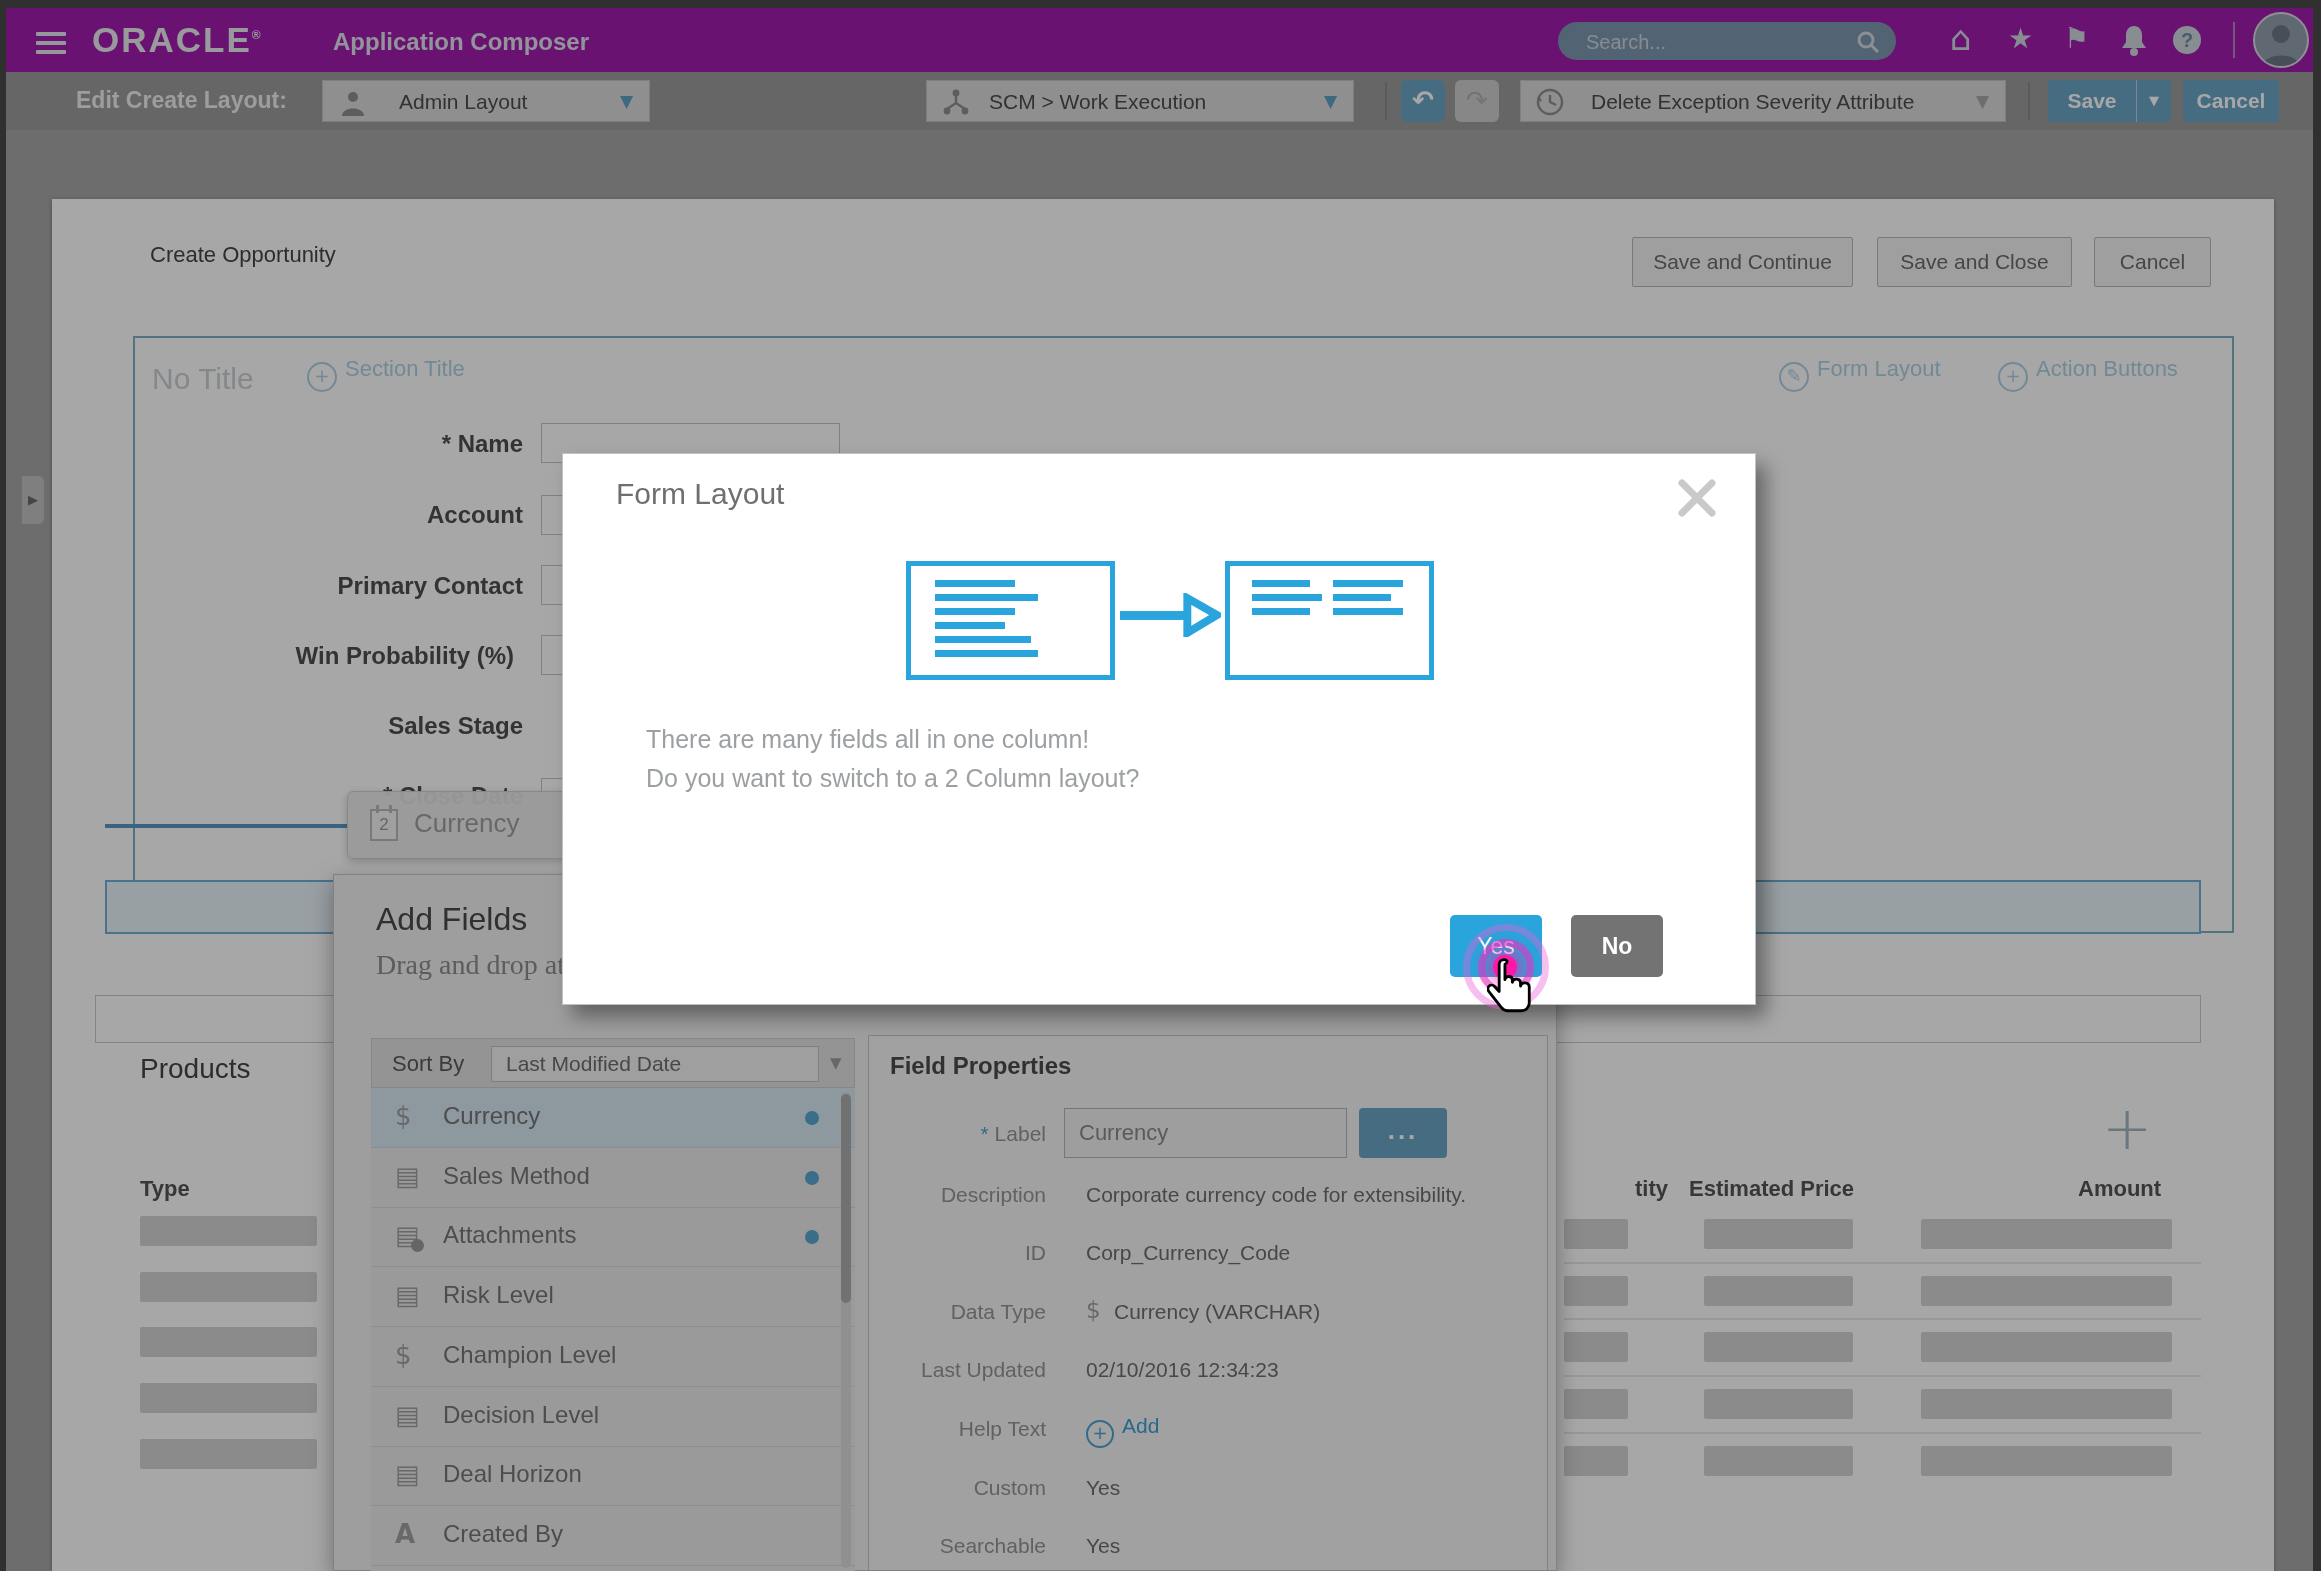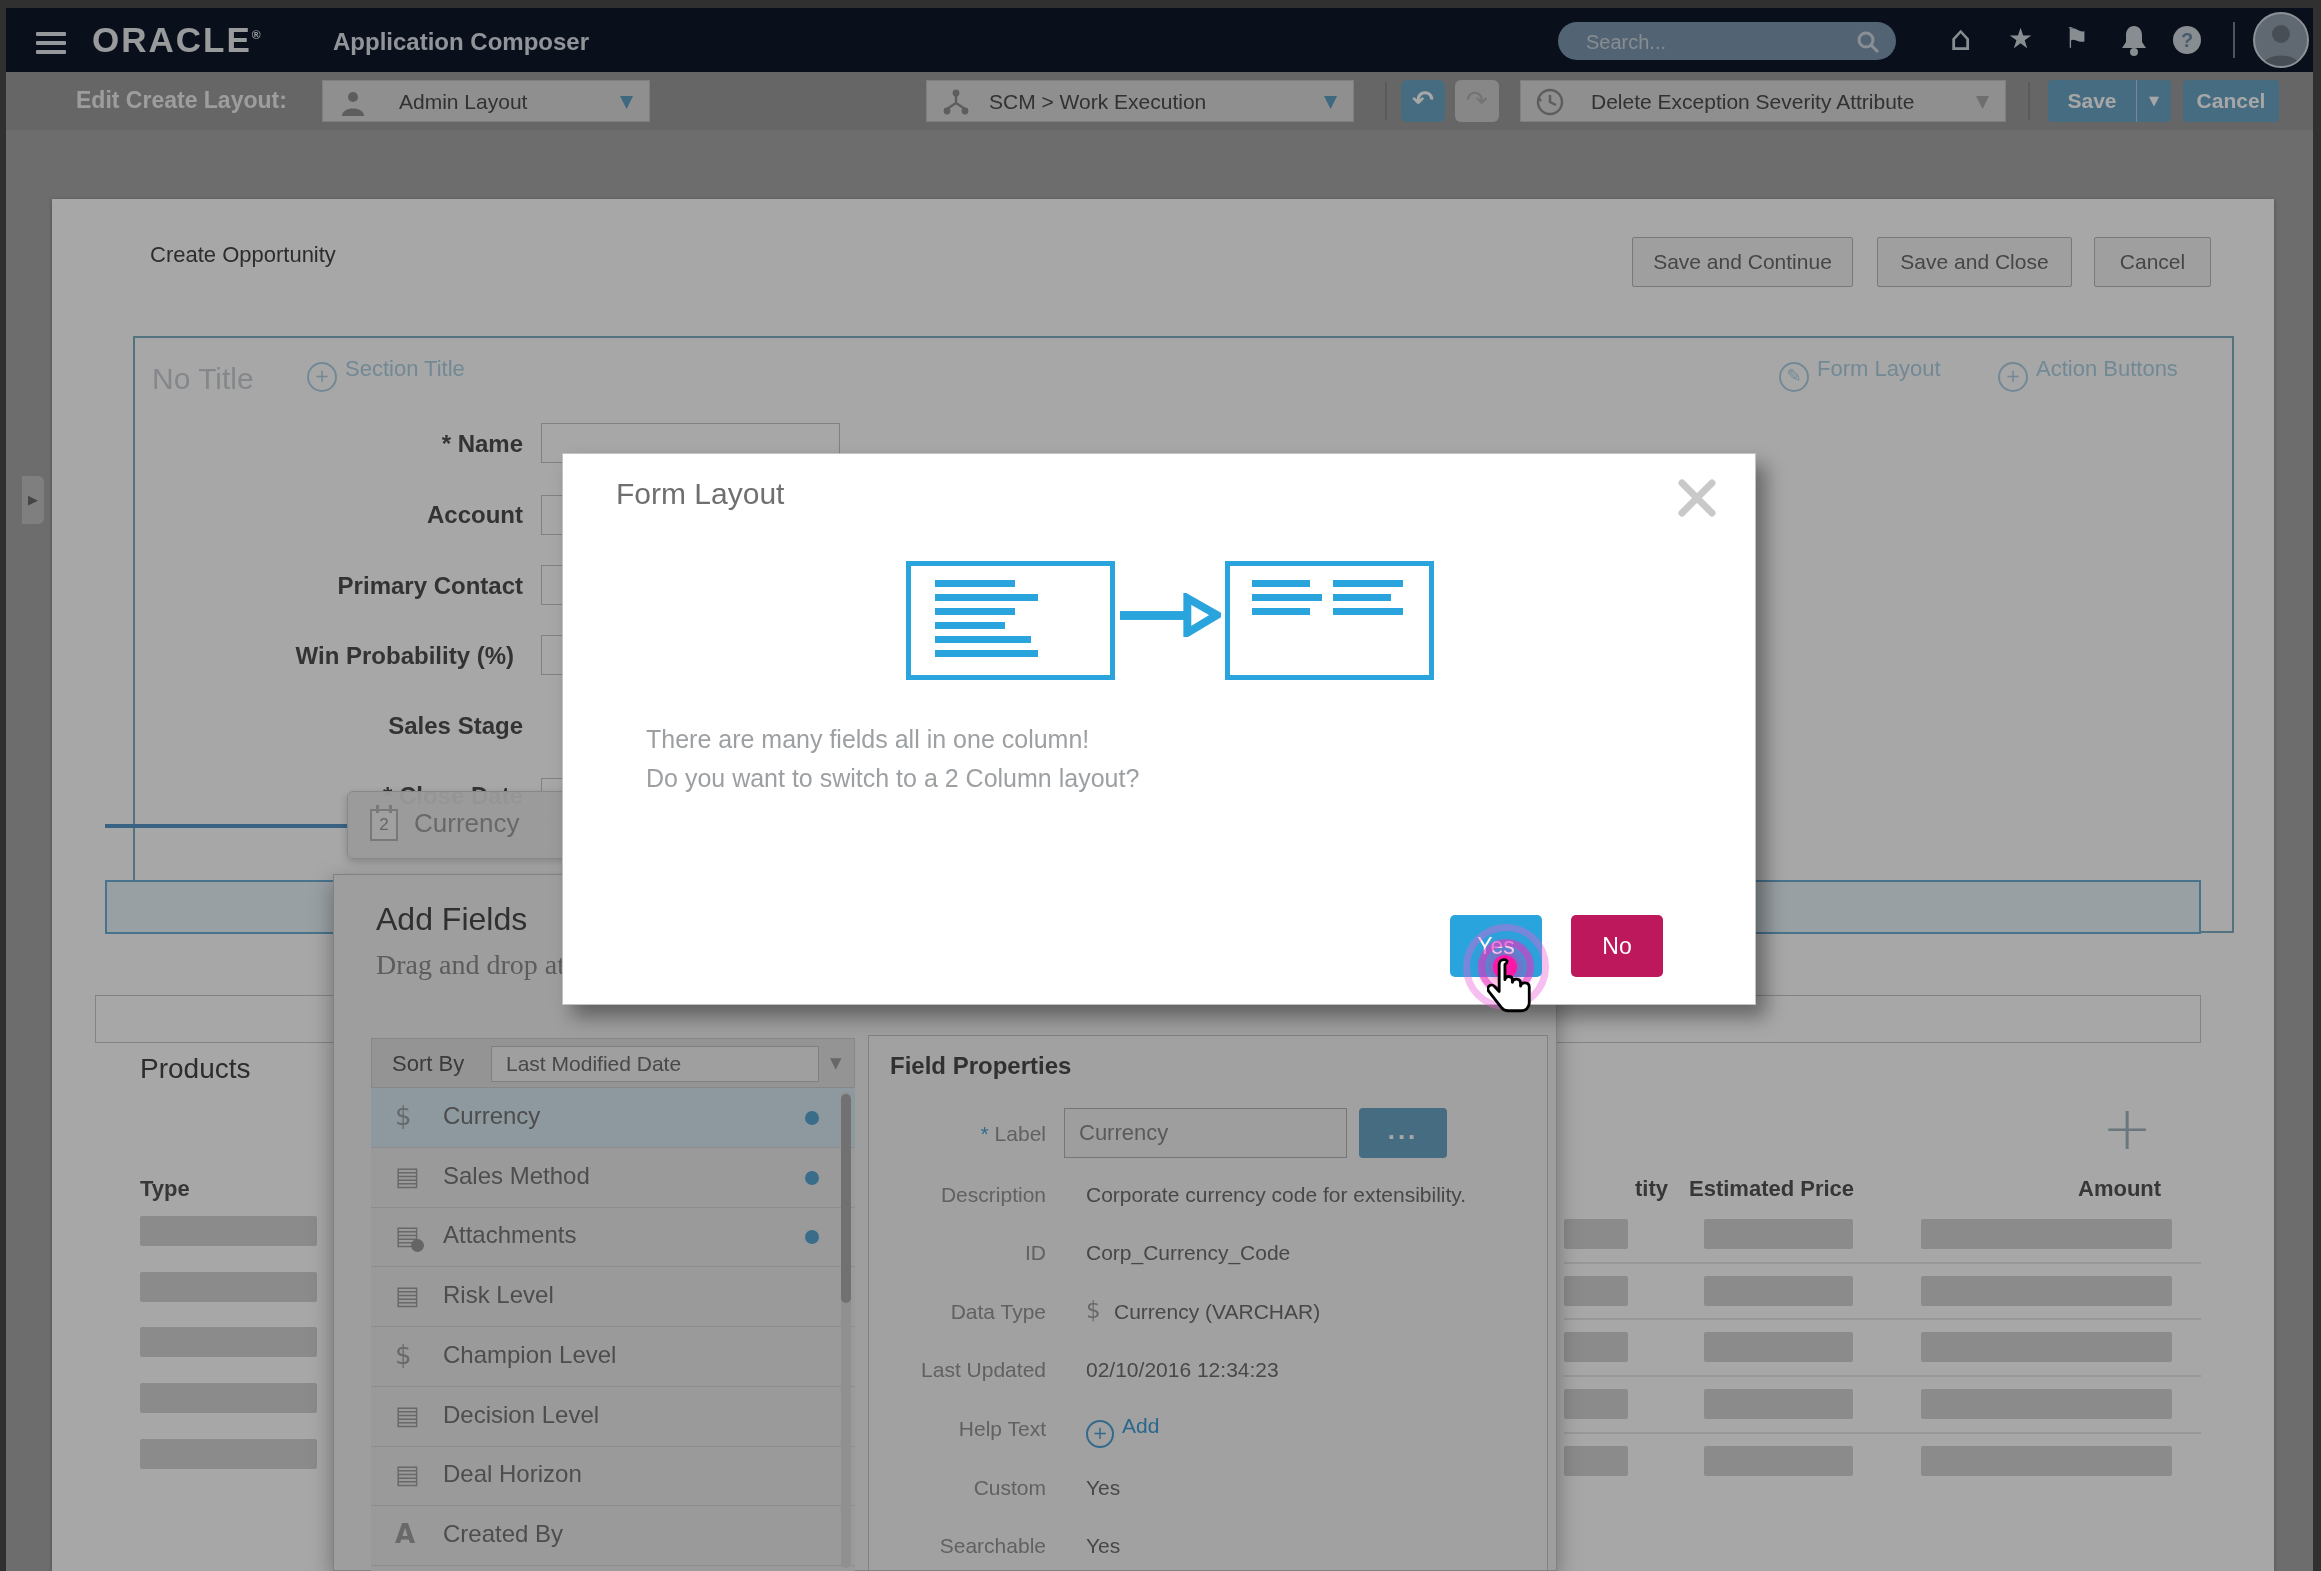--- a/index.html
+++ b/index.html
@@ -2,21 +2,21 @@
 <html><head>
 <meta charset="utf-8">
 <style>
   html,body{margin:0;padding:0;background:#222;}
   #canvas{position:relative;width:2321px;height:1571px;overflow:hidden;background:#a7a7a7;
           font-family:"Liberation Sans",sans-serif;-webkit-font-smoothing:antialiased;}
   .abs{position:absolute;}
   
   .edge{background:#4a4a4a;z-index:5;}
   
-  .topbar{left:6px;right:8px;top:8px;height:64px;background:#0f172a;z-index:10;}
+  .topbar{left:6px;right:8px;top:8px;height:64px;background:#a21caf;z-index:10;}
   .hamb span{display:block;width:30px;height:4px;background:#e3e8ec;border-radius:1px;margin-bottom:5px;}
   .brand{font-size:35px;font-weight:bold;letter-spacing:2px;color:#e8ebee;}
   .brand sup{font-size:12px;vertical-align:super;}
   .apptitle{font-size:24px;font-weight:600;color:#dde2e8;}
   .searchpill{width:338px;height:38px;border-radius:19px;background:#7e99b2;}
   .searchpill input{position:absolute;left:26px;top:5px;width:249px;height:28px;border:0;background:transparent;outline:none;
       font-size:20px;color:#e8edf2;font-family:"Liberation Sans",sans-serif;}
   .searchpill input::placeholder{color:#cfd6dd;opacity:1;}
   .navico{font-size:28px;color:#d0d7de;font-family:"DejaVu Sans",sans-serif;}
   .avatar{width:52px;height:52px;border-radius:50%;border:2px solid #d7dde3;background:#93a1ad;overflow:hidden;}
@@ -352,21 +352,21 @@
     <svg class="abs" style="left:555px;top:139px;" width="103" height="44" viewBox="0 0 104 44">
       <rect x="2" y="18" width="70" height="9" fill="#2aa4dc"></rect>
       <polygon points="70,5 70,40 100,22" fill="none" stroke="#2aa4dc" stroke-width="8" stroke-linejoin="miter"></polygon>
     </svg>
     <div class="abs mbox mbox2" style="left:662px;top:107px;"></div>
 
     <div class="abs mtext" style="left:83px;top:271px;">There are many fields all in one column!</div>
     <div class="abs mtext" style="left:83px;top:310px;">Do you want to switch to a 2 Column layout?</div>
 
     <div class="abs bluebtn mbtn" style="left:887px;top:461px;background:#2aa4dc;font-weight:normal;">Yes</div>
-    <div class="abs bluebtn mbtn" style="left:1008px;top:461px;background:#be185d;font-weight:normal;">No</div>
+    <div class="abs bluebtn mbtn" style="left:1008px;top:461px;background:#737373;font-weight:bold;">No</div>
   </div>
 
   <div class="abs ring" style="left:1463px;top:924px;width:86px;height:86px;border:7px solid rgba(233,94,214,0.40);"></div>
   <div class="abs ring" style="left:1478px;top:939px;width:56px;height:56px;border:7px solid rgba(226,56,198,0.60);"></div>
   <div class="abs ring" style="left:1493px;top:955px;width:24px;height:24px;background:#ff17a8;box-shadow:0 0 16px 7px rgba(255,23,168,0.55);"></div>
   <svg class="abs cursor" style="left:1487px;top:957px;" width="52" height="64" viewBox="0 0 40 50">
     <path d="M13 2 c-2.2 0 -3.8 1.6 -3.8 3.8 V27 l-3.6 -4 c-2.8 -3 -7 0.8 -4.4 4 L11 39.5 c1.2 1.6 3.2 2.5 5.2 2.5 h10.5 c3.3 0 6 -2.7 6 -6 V23.5 c0 -4.2 -6.2 -4.4 -6.8 -0.8 v-2.4 c0 -3.8 -5.8 -4 -6.4 -0.6 v-1.8 c0 -3.4 -5.4 -3.6 -5.8 -0.2 V5.8 C16.8 3.6 15.2 2 13 2 Z" fill="#ffffff" stroke="#000000" stroke-width="2.2" stroke-linejoin="round"></path>
   </svg>
 
 </div>

